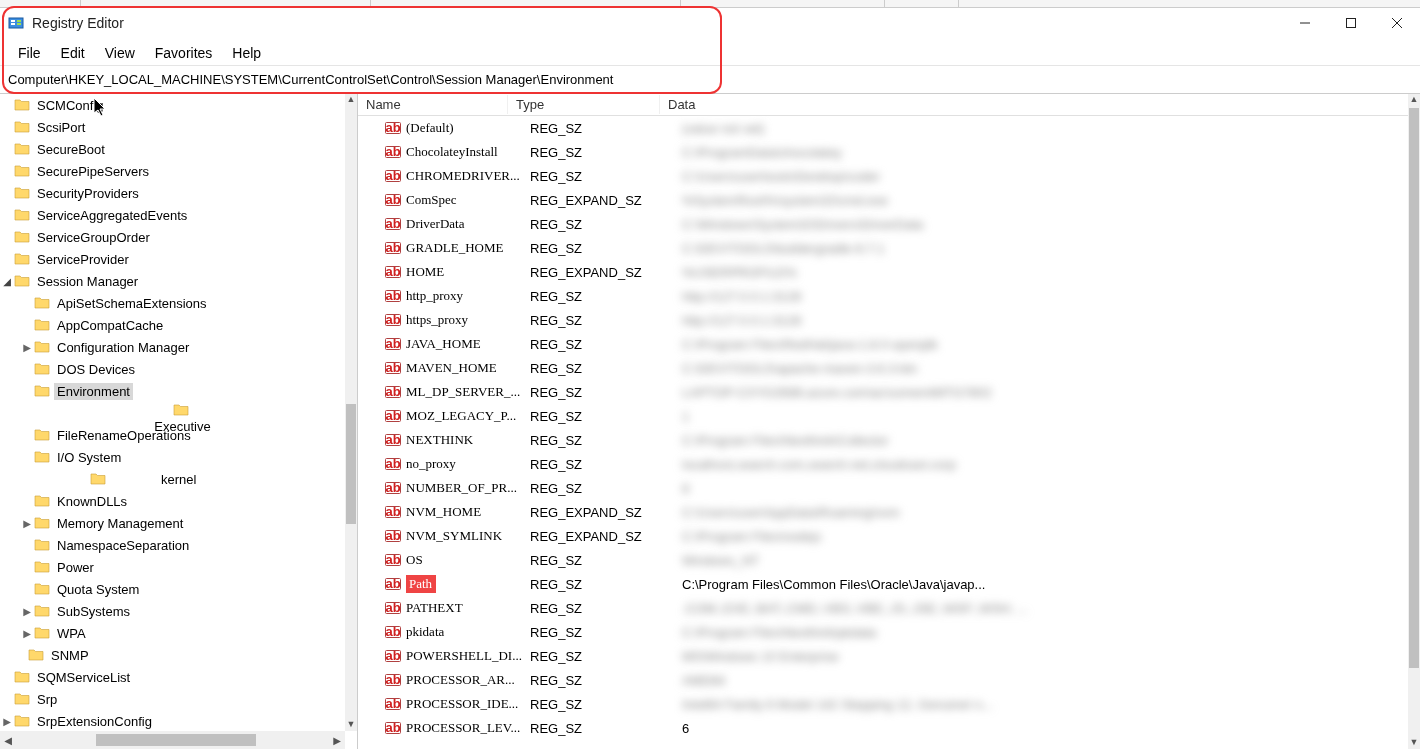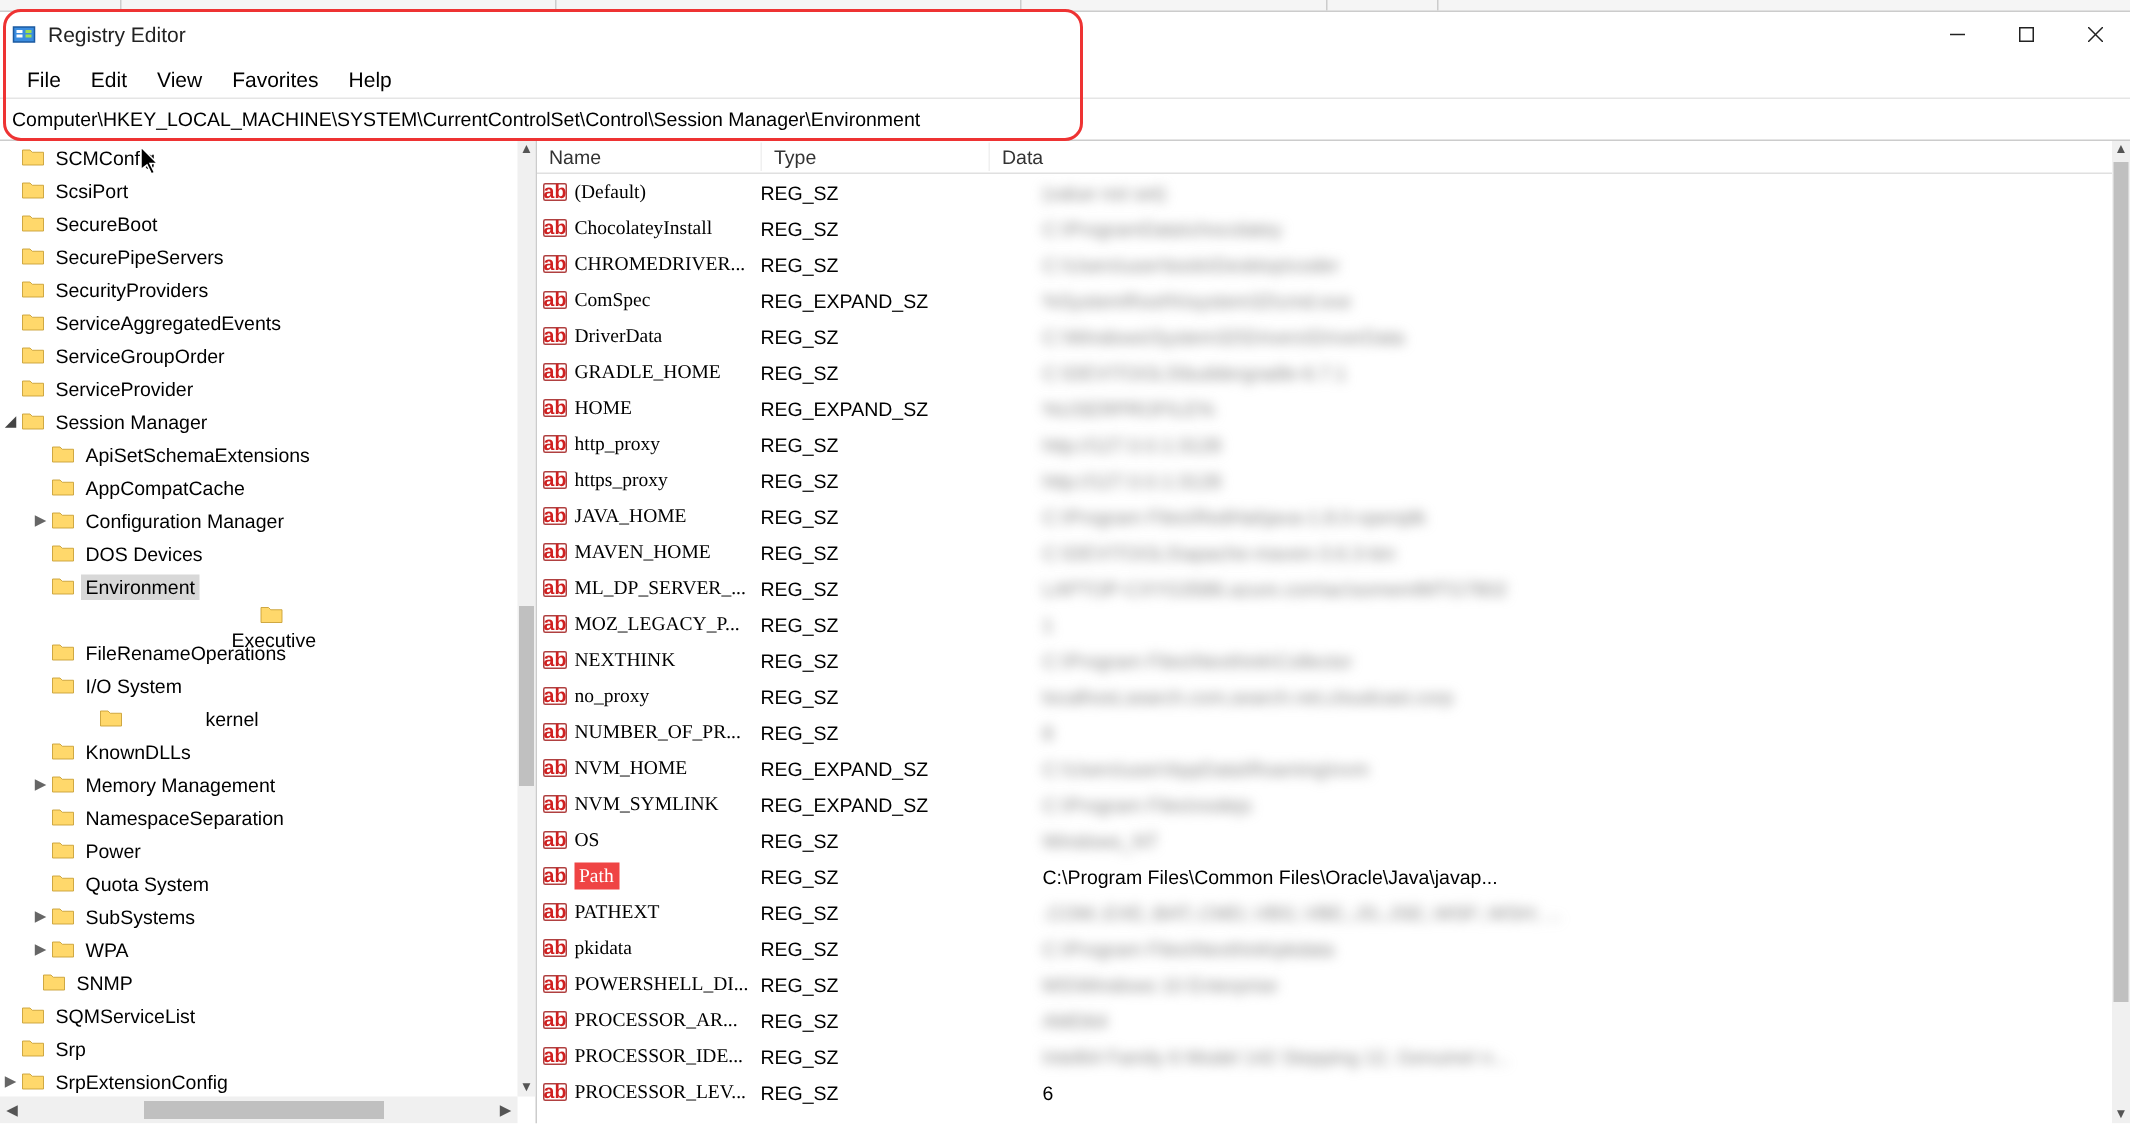--- a/index.html
+++ b/index.html
@@ -41,28 +41,28 @@
   .tree-hscroll .track { flex:1; height:14px; position:relative;}
   .tree-hscroll .track .thumb { position:absolute; top:1px; bottom:1px; background:#c0c0c0;}
 
   .list-pane { flex: 1; position: relative; overflow: hidden; }
   .list-header { display: flex; height: 22px; align-items: center; border-bottom: 1px solid #e0e0e0; background:#fff;}
   .list-header .col { padding: 2px 8px; color:#333; border-right: 1px solid #f0f0f0;}
   .col-name { width: 150px; }
   .col-type { width: 152px; }
   .col-data { flex: 1; }
 
-  .list-body { position: absolute; top: 22px; left: 0; right: 12px; bottom: 0; overflow: hidden; }
+  .list-body { position: absolute; top: 22px; left: 0; right: 12px; bottom: 0; overflow: hidden; padding-left: 23px; }
   .list-row { display: flex; align-items: center; height: 24px; cursor: default; }
   .list-row .icon { width: 16px; height: 16px; margin: 0 5px 0 4px; flex-shrink:0; }
   .list-row .name { width: 124px; overflow: hidden; text-overflow: ellipsis; white-space: nowrap; padding-right:4px;font-family:Liberation Serif, serif;}
   .list-row .name.sel { background: #ef4444; color: #fff; padding: 1px 3px; width:auto; min-width:30px;}
   .list-row .name-wrap { width:124px; display:flex;}
   .list-row .type { width: 152px; }
-  .list-row .data { flex: 1; overflow: hidden; text-overflow: ellipsis; white-space: nowrap; padding-right:8px;margin-left:36px;}
+  .list-row .data { flex: 1; overflow: hidden; text-overflow: ellipsis; white-space: nowrap; padding-right:8px;}
   .blur { filter: blur(4px); color:#888;}
 
   .list-vscroll { position:absolute; right:0; top:0; bottom:0; width:12px; background:#f0f0f0;}
   .list-vscroll .thumb { position:absolute; left:1px; right:1px; top:14px; height:560px; background:#c0c0c0;}
   .list-vscroll .arr { position:absolute; left:0; right:0; height:12px; text-align:center; font-size:9px; color:#555;}
 
   .cursor-img { position:absolute; top:98px; left:94px; pointer-events:none; z-index:10;}
 
   svg { display:block; }
 </style>
@@ -272,21 +272,21 @@
         </div>
         <div class="tree-row" style="padding-left: 20px;">
           <span class="arrow"></span>
           <span class="folder">
             <svg width="16" height="16" viewBox="0 0 16 16">
               <path d="M1 3 L6 3 L7.5 4.5 L15 4.5 L15 13 L1 13 Z" fill="#ffd86b" stroke="#c9a035" stroke-width="0.6"></path>
             </svg>
           </span>
           <span class="label">I/O System</span>
         </div>
-        <div class="tree-row" style="padding-left: 4px; gap: 48px;">
+        <div class="tree-row" style="padding-left: 28px; gap: 48px;">
           <span class="arrow"></span>
           <span class="folder">
             <svg width="16" height="16" viewBox="0 0 16 16">
               <path d="M1 3 L6 3 L7.5 4.5 L15 4.5 L15 13 L1 13 Z" fill="#ffd86b" stroke="#c9a035" stroke-width="0.6"></path>
             </svg>
           </span>
           <span class="label">kernel</span>
         </div>
         <div class="tree-row" style="padding-left: 20px;">
           <span class="arrow"></span>

